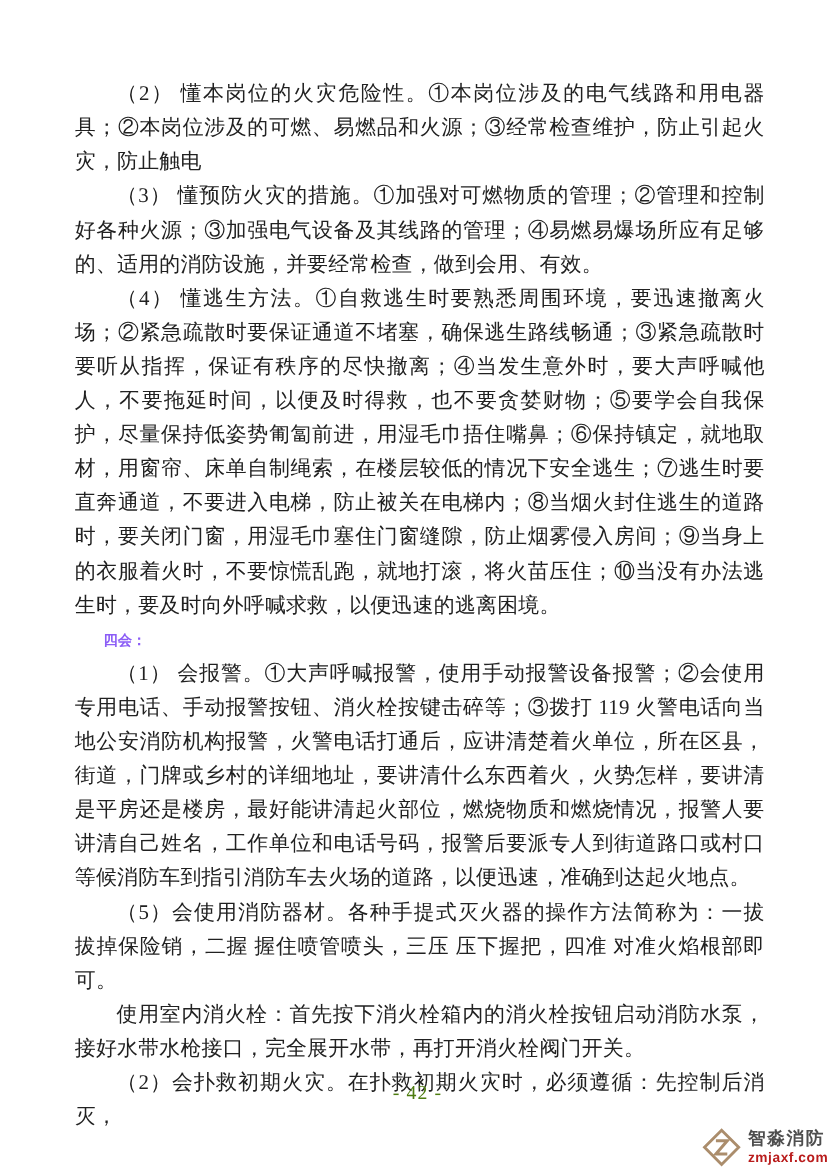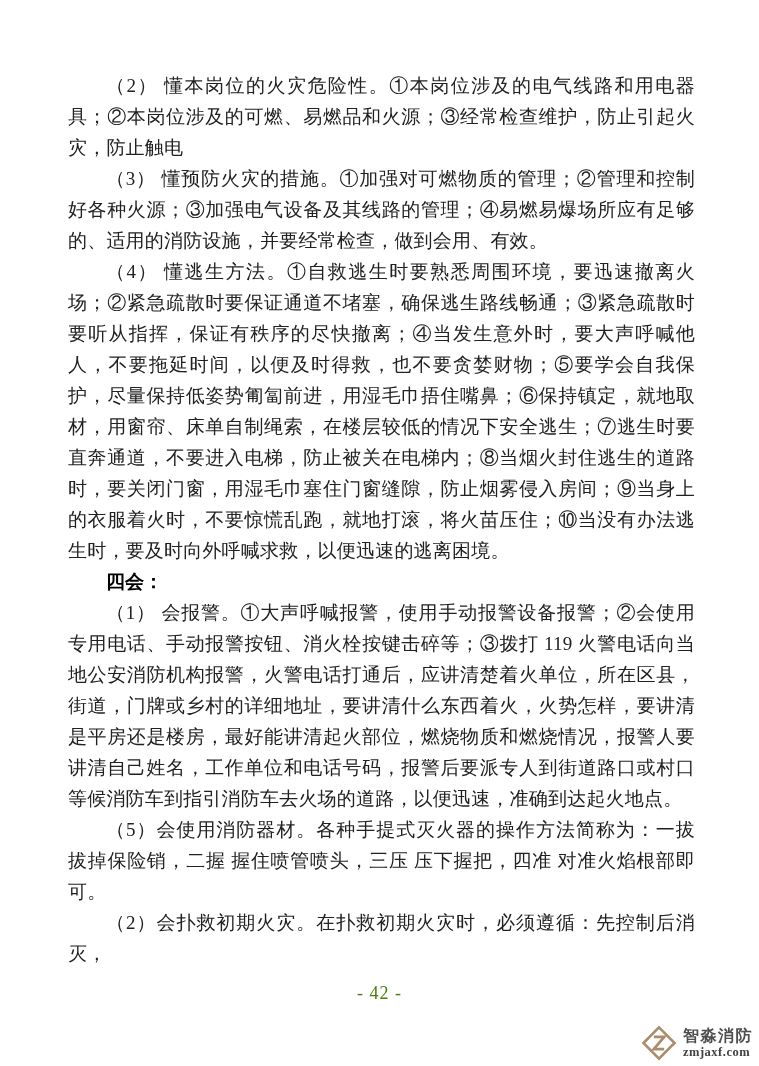--- a/index.html
+++ b/index.html
@@ -21,23 +21,23 @@
     margin:0;
     text-align:justify;
     text-justify:inter-ideograph;
     text-indent:2em;
     letter-spacing:0.2px;
   }
   .section-heading {
     margin:0;
     font-weight:bold;
     text-indent:2em;
-    font-size:19px;
+    font-size:13px;
     line-height:31px;
-    color:#000000;
+    color:#8b5cf6;
   }
   .page-number {
     position:absolute;
     top:983px; left:0; right:0;
     text-align:center;
     font-size:18px;
     color:#4d7c0f;
     letter-spacing:1px;
   }
   .brand {
@@ -50,40 +50,41 @@
   .brand-icon { width:38px; height:38px; flex:0 0 auto; }
   .brand-text { display:flex; flex-direction:column; line-height:1; }
   .brand-name {
     font-family:"Liberation Sans","DejaVu Sans",sans-serif;
     font-weight:bold;
     font-size:16px;
     color:#4e4e4e;
     letter-spacing:1.5px;
   }
   .brand-domain {
-    font-family:Liberation Serif, serif;
+    font-family:Liberation Sans, sans-serif;
     font-weight:bold;
     font-size:12.5px;
-    color:#404040;
+    color:#b91c1c;
     margin-top:2px;
     letter-spacing:0.5px;
   }
 </style>
 </head>
 <body>
 
 <div class="page">
   <p class="para">（2） 懂本岗位的火灾危险性。①本岗位涉及的电气线路和用电器具；②本岗位涉及的可燃、易燃品和火源；③经常检查维护，防止引起火灾，防止触电</p>
   <p class="para">（3） 懂预防火灾的措施。①加强对可燃物质的管理；②管理和控制好各种火源；③加强电气设备及其线路的管理；④易燃易爆场所应有足够的、适用的消防设施，并要经常检查，做到会用、有效。</p>
   <p class="para">（4） 懂逃生方法。①自救逃生时要熟悉周围环境，要迅速撤离火场；②紧急疏散时要保证通道不堵塞，确保逃生路线畅通；③紧急疏散时要听从指挥，保证有秩序的尽快撤离；④当发生意外时，要大声呼喊他人，不要拖延时间，以便及时得救，也不要贪婪财物；⑤要学会自我保护，尽量保持低姿势匍匐前进，用湿毛巾捂住嘴鼻；⑥保持镇定，就地取材，用窗帘、床单自制绳索，在楼层较低的情况下安全逃生；⑦逃生时要直奔通道，不要进入电梯，防止被关在电梯内；⑧当烟火封住逃生的道路时，要关闭门窗，用湿毛巾塞住门窗缝隙，防止烟雾侵入房间；⑨当身上的衣服着火时，不要惊慌乱跑，就地打滚，将火苗压住；⑩当没有办法逃生时，要及时向外呼喊求救，以便迅速的逃离困境。</p>
 
   <h3 class="section-heading">四会：</h3>
 
   <p class="para">（1） 会报警。①大声呼喊报警，使用手动报警设备报警；②会使用专用电话、手动报警按钮、消火栓按键击碎等；③拨打 119 火警电话向当地公安消防机构报警，火警电话打通后，应讲清楚着火单位，所在区县，街道，门牌或乡村的详细地址，要讲清什么东西着火，火势怎样，要讲清是平房还是楼房，最好能讲清起火部位，燃烧物质和燃烧情况，报警人要讲清自己姓名，工作单位和电话号码，报警后要派专人到街道路口或村口等候消防车到指引消防车去火场的道路，以便迅速，准确到达起火地点。</p>
   <p class="para">（5）会使用消防器材。各种手提式灭火器的操作方法简称为：一拔 拔掉保险销，二握 握住喷管喷头，三压 压下握把，四准 对准火焰根部即可。</p>
+  <p class="para">使用室内消火栓：首先按下消火栓箱内的消火栓按钮启动消防水泵，接好水带水枪接口，完全展开水带，再打开消火栓阀门开关。</p>
   <p class="para">（2）会扑救初期火灾。在扑救初期火灾时，必须遵循：先控制后消灭，</p>
 </div>
 
 <div class="page-number">- 42 -</div>
 
 <div class="brand">
   <svg class="brand-icon" viewBox="0 0 44 44" aria-hidden="true">
     <path d="M22 4 L40 22 L22 40 L4 22 Z" fill="none" stroke="#ab8d6c" stroke-width="3" stroke-linejoin="miter"></path>
     <path d="M16 15 H28 L16 29 H28" fill="none" stroke="#ab8d6c" stroke-width="3.2" stroke-linejoin="miter"></path>
   </svg>

